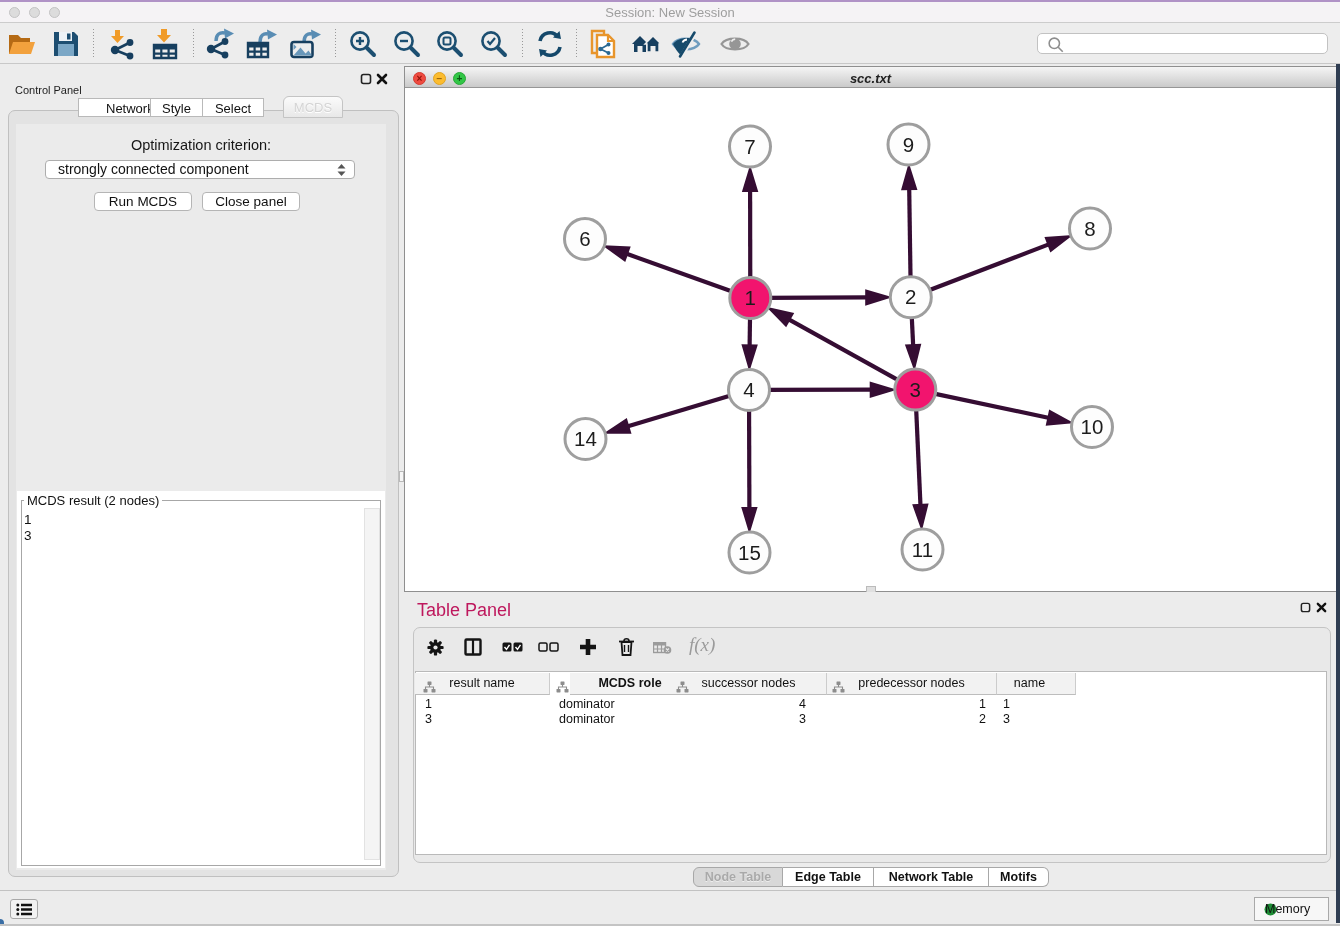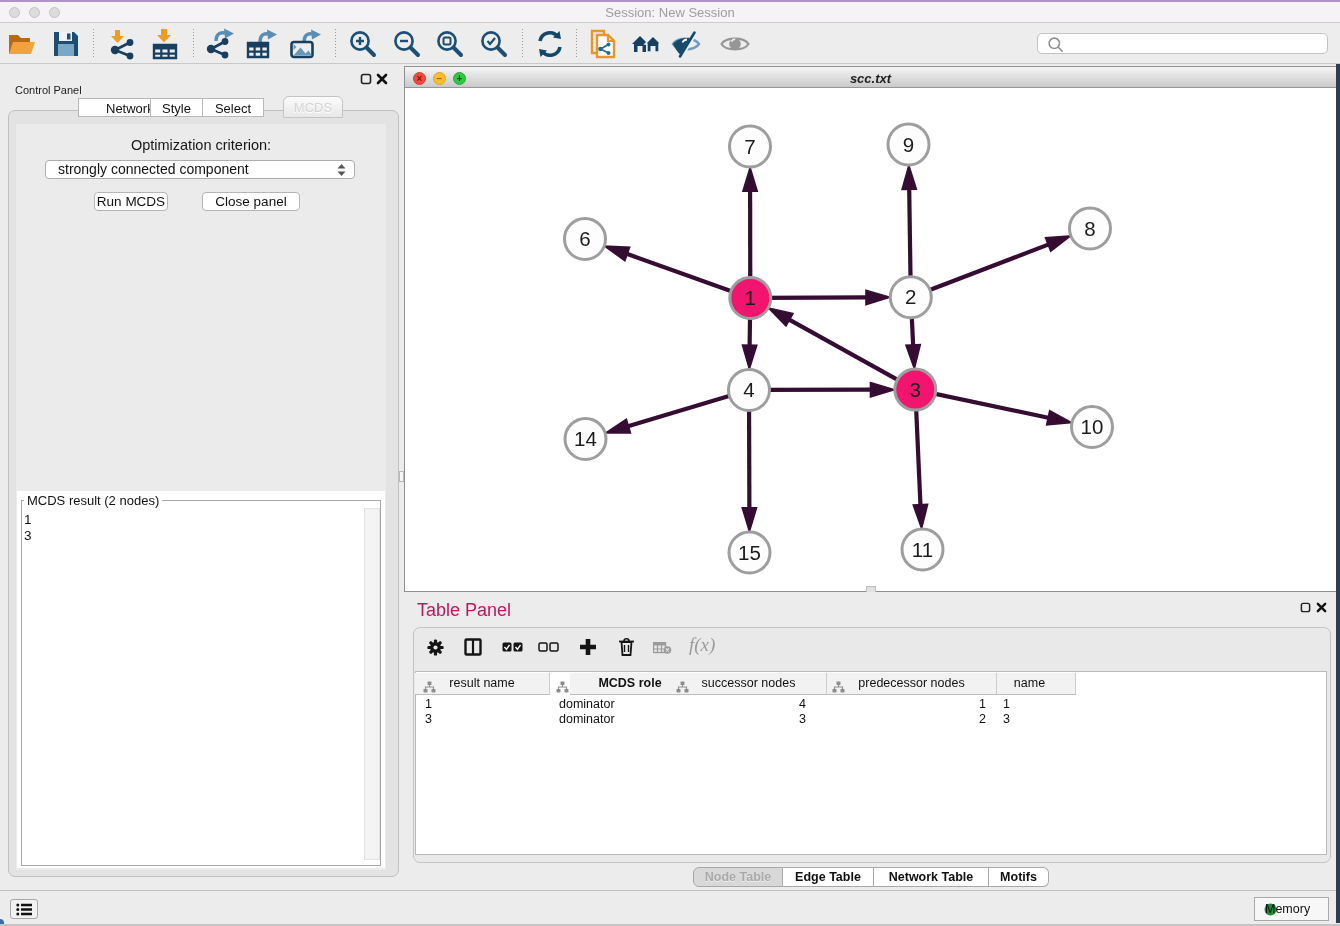--- a/index.html
+++ b/index.html
@@ -200,21 +200,21 @@
 <div class="abs tab" style="left:150px; width:53px;">Style</div>
 <div class="abs tab" style="left:202px; width:62px;">Select</div>
 <div class="abs" id="tabmcds">MCDS</div>
 <div class="abs" id="optlabel">Optimization criterion:</div>
 <div class="abs" id="dropdown">strongly connected component
   <svg class="abs" style="right:7px; top:2px; width:11px; height:14px;" viewBox="0 0 11 14">
     <path d="M5.5 1 L9.5 5.5 H1.5 z" fill="#555"></path>
     <path d="M5.5 13 L9.5 8.5 H1.5 z" fill="#555"></path>
   </svg>
 </div>
-<div class="abs btn" style="left:94px; width:74px;">Run MCDS</div>
+<div class="abs btn" style="left:94px; width:98px;">Run MCDS</div>
 <div class="abs btn" style="left:202px; width:98px;">Close panel</div>
 <div class="abs" id="mcdsbox"></div>
 <div class="abs" id="mcdsfs"></div>
 <div class="abs" id="mcdstitle">MCDS result (2 nodes)</div>
 <div class="abs" id="mcdssb"></div>
 <div class="abs mval" style="top:512px;">1</div>
 <div class="abs mval" style="top:528px;">3</div>
 
 <div class="abs" style="left:399px; top:471px; width:5px; height:11px; background:#f6f6f6; border:1px solid #b9b9b9;"></div>
 

